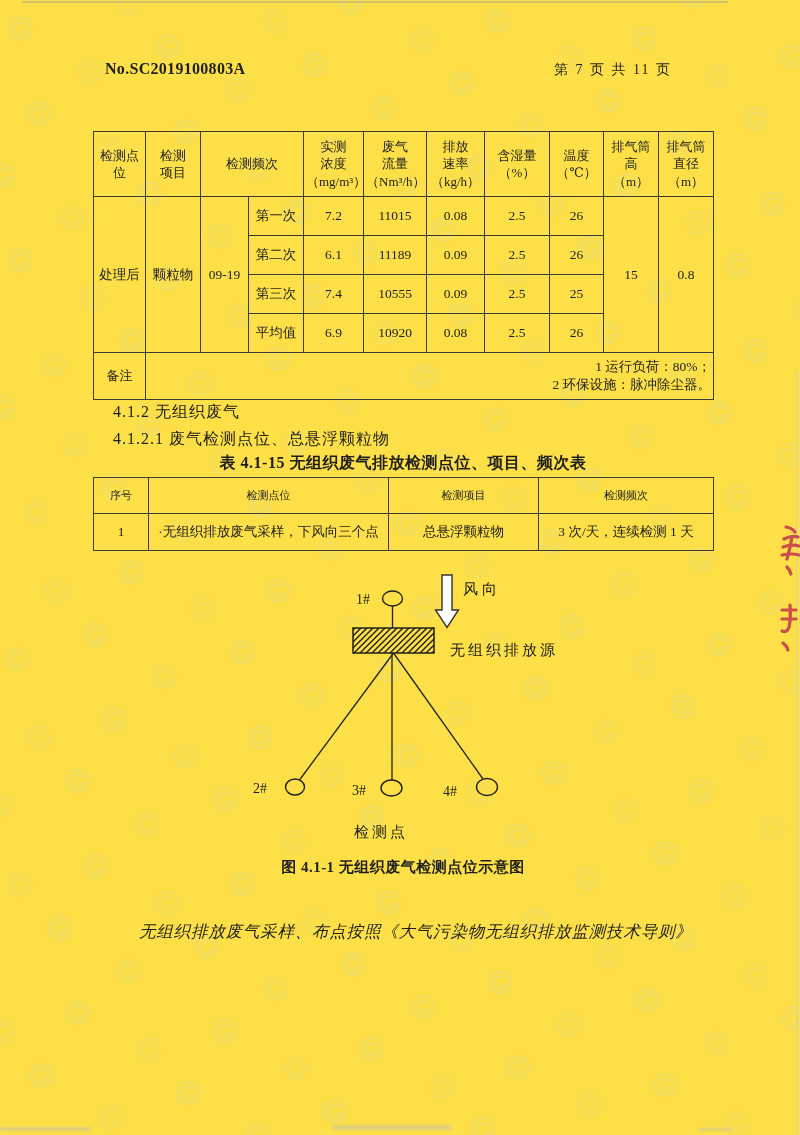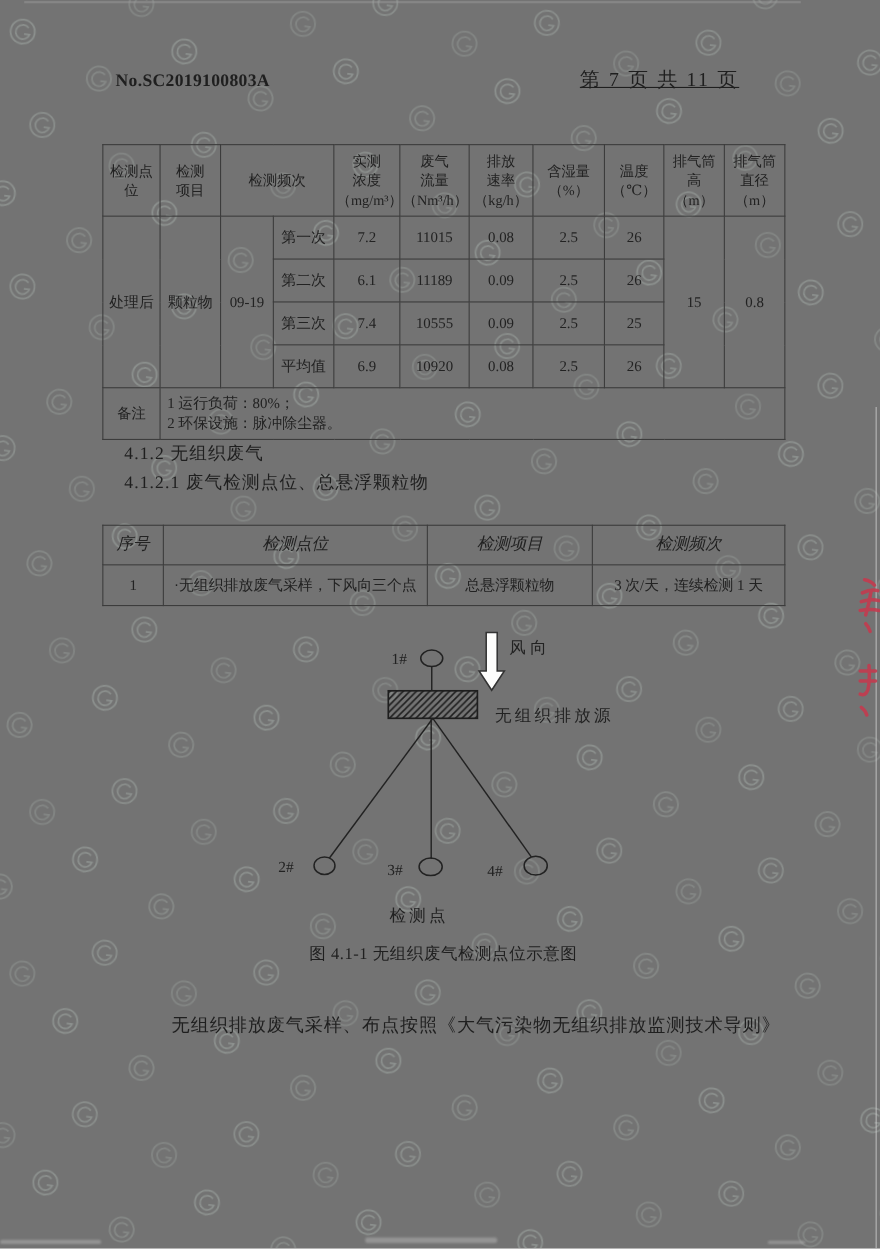--- a/index.html
+++ b/index.html
@@ -1,40 +1,40 @@
 <!DOCTYPE html>
 <html><head>
 <meta charset="utf-8">
 <style>
   html,body{margin:0;padding:0;background:#e8e8e8;}
   .page{
     position:relative;
     width:800px;height:1135px;
-    background:#737373;
+    background:#fde047;
     overflow:hidden;
     font-family:"Liberation Serif","DejaVu Serif",serif;
     color:#1f1f1f;
   }
   .wm-layer{position:absolute;inset:0;z-index:0;pointer-events:none;}
   .content{position:absolute;inset:0;z-index:1;}
 
   
   .scan-top{position:absolute;top:1px;left:22px;width:706px;height:2px;background:#9d9d9d;opacity:.45;}
   .scan-right{position:absolute;top:370px;right:3px;width:1px;height:765px;background:#c9c9c9;opacity:.8;}
   .smudge{position:absolute;background:#bdbdbd;opacity:.45;border-radius:2px;filter:blur(1px);}
   .smudge.a{left:0;top:1127px;width:92px;height:4px;}
   .smudge.b{left:332px;top:1125px;width:120px;height:5px;}
   .smudge.c{left:698px;top:1128px;width:34px;height:3px;}
 
   .doc-header{
     position:absolute;top:60px;left:105px;right:128px;
     display:flex;justify-content:space-between;align-items:baseline;
   }
   .doc-no{font-weight:bold;font-size:16px;letter-spacing:.3px;}
-  .page-info{font-size:18px;letter-spacing:2px;text-decoration:underline;}
+  .page-info{font-size:14px;letter-spacing:2px;}
 
   .tbl-title{position:absolute;left:93px;width:620px;text-align:center;font-weight:bold;font-size:16px;letter-spacing:.5px;}
   .t1-title{top:106px;}
   .t2-title{top:453px;}
 
   table{border-collapse:collapse;table-layout:fixed;position:absolute;left:93px;width:620px;}
   #table1{top:131px;}
   #table2{top:477px;}
   th,td{
     border:1px solid #3c3c3c;
@@ -44,36 +44,36 @@
     vertical-align:middle;
     padding:1px 2px;
     line-height:1.32;
     color:#222;
   }
   #table1{border:1.5px solid #3c3c3c;}
   #table2{border:1.5px solid #3c3c3c;}
   th{white-space:pre-line;}
   #table1 th{height:62px;}
   #table1 td.drow{height:36px;font-size:13.5px;}
-  #table1 td.remark-cell{height:44px;text-align:left;padding-left:6px;font-size:13.5px;}
-  #table2 th{height:33px;font-size:15px;font-style:italic;}
+  #table1 td.remark-cell{height:44px;text-align:right;padding-left:6px;font-size:13.5px;}
+  #table2 th{height:33px;font-size:11px;}
   #table2 td{height:34px;font-size:13.5px;}
 
   .sec-head{position:absolute;left:113px;font-size:16px;letter-spacing:1px;}
   .s412{top:402px;}
   .s4121{top:429px;}
   .s4122{top:890px;}
 
   .diagram{position:absolute;left:93px;top:560px;width:620px;height:290px;}
   .dg-text{font-family:"Liberation Serif","DejaVu Serif",serif;font-size:15px;fill:#222;}
   .dg-num{font-family:"Liberation Serif","DejaVu Serif",serif;font-size:14px;fill:#222;}
 
-  .fig-caption{position:absolute;top:858px;left:93px;width:620px;text-align:center;font-weight:normal;font-size:15px;letter-spacing:.5px;}
-
-  .method-line{position:absolute;left:110px;width:640px;font-size:16.5px;letter-spacing:.8px;}
+  .fig-caption{position:absolute;top:858px;left:93px;width:620px;text-align:center;font-weight:bold;font-size:15px;letter-spacing:.5px;}
+
+  .method-line{position:absolute;left:93px;width:640px;font-size:16.5px;letter-spacing:.8px;font-style:italic;}
   .m1{top:921px;padding-left:46px;}
   .m2{top:952px;}
 
   .stamp-frag{position:absolute;right:0;top:515px;width:30px;height:160px;z-index:2;}
 </style>
 </head>
 <body>
 
 <div class="page">
 
@@ -189,20 +189,21 @@
           <div>1 运行负荷：80%；</div>
           <div>2 环保设施：脉冲除尘器。</div>
         </td>
       </tr>
     </tbody>
       </table>
 
     <div class="sec-head s412">4.1.2 无组织废气</div>
     <div class="sec-head s4121">4.1.2.1 废气检测点位、总悬浮颗粒物</div>
 
+    <div class="tbl-title t2-title">表 4.1-15 无组织废气排放检测点位、项目、频次表</div>
     <table id="table2">
       <colgroup>
         <col style="width:55px">
           <col style="width:240px">
           <col style="width:150px">
           <col style="width:175px">
       </colgroup>
       <tbody>
           <tr>
         <th>序号</th>

